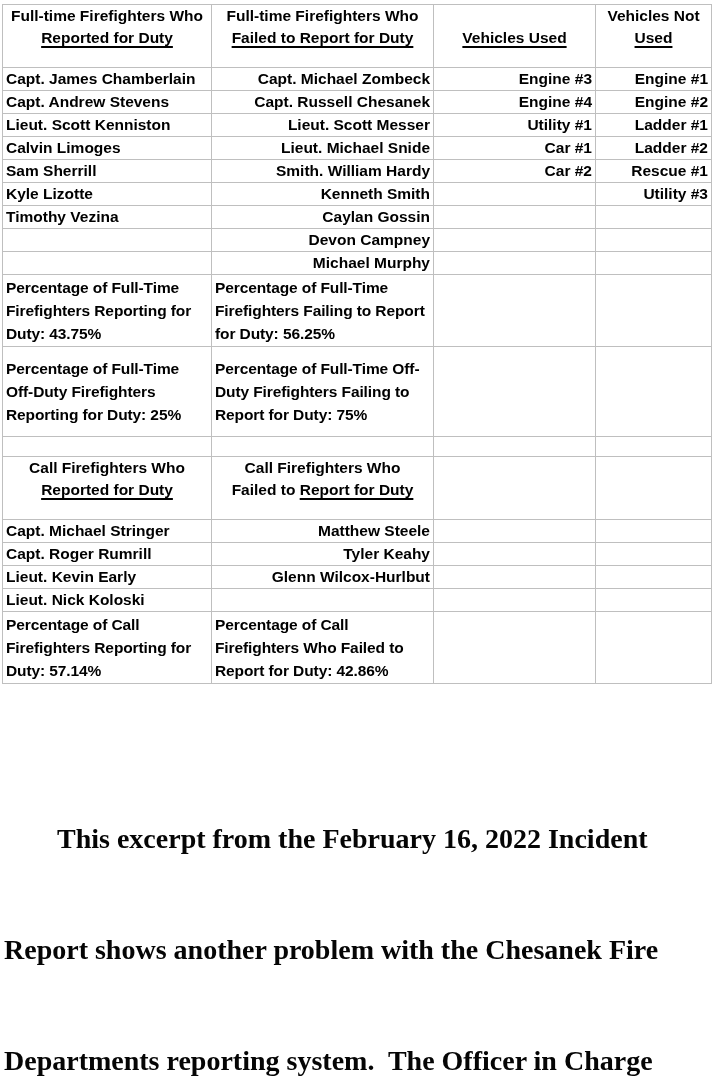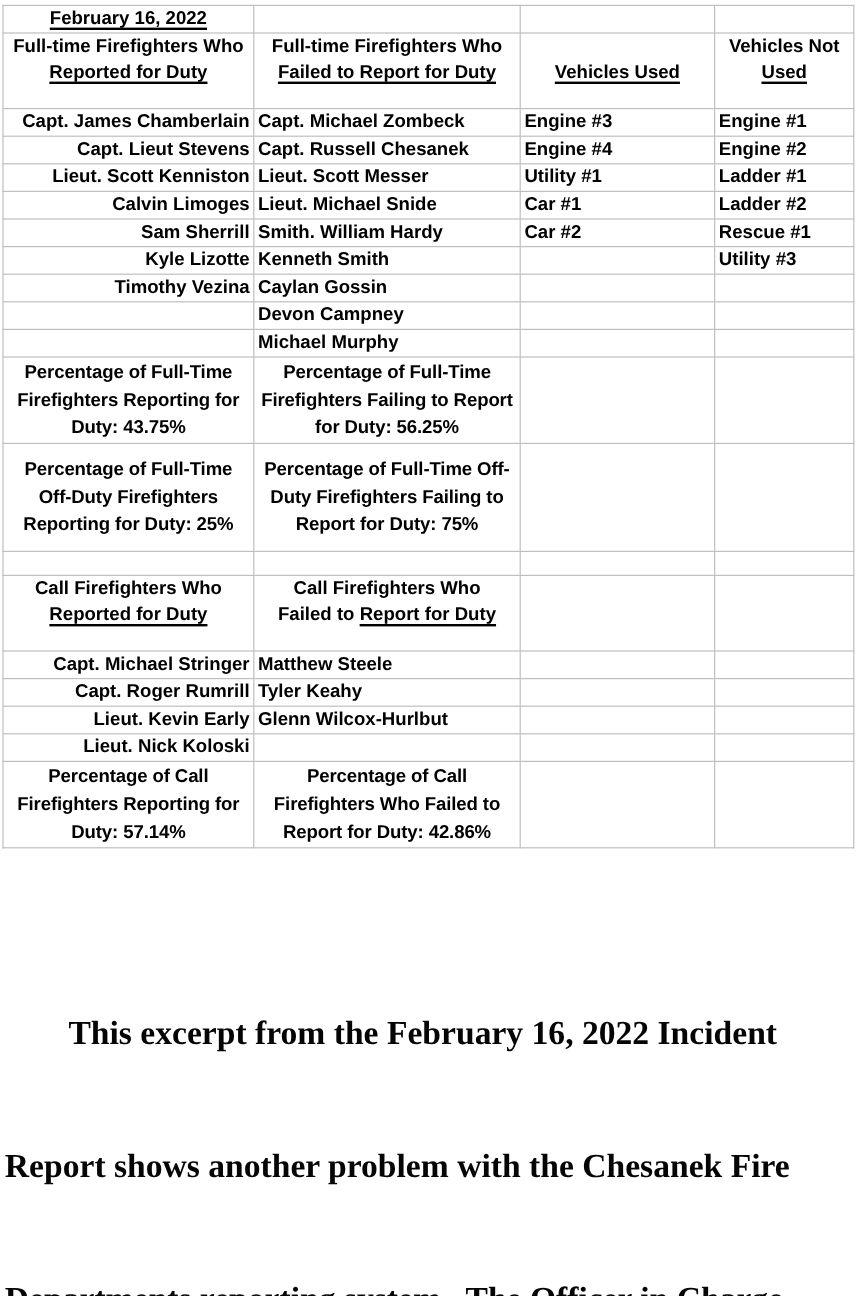--- a/index.html
+++ b/index.html
@@ -31,33 +31,33 @@
   .col-failed       { width: 222px; }
   .col-veh-used     { width: 162px; }
   .col-veh-not-used { width: 116px; }
 
   tr.r-date td    { height: 22px; }
   .cell-date      { text-align: center; }
   tr.r-single td  { height: 22px; }
   tr.r-header td  { height: 45px; vertical-align: bottom; text-align: center; padding-bottom: 18px; }
   tr.r-spacer td  { height: 20px; }
 
-  td.align-left   { text-align: right; }
-  td.align-center { text-align: left; }
+  td.align-left   { text-align: left; }
+  td.align-center { text-align: right; }
 
   .ul {
     text-decoration: underline;
     text-decoration-thickness: 2px;
     text-underline-offset: 3px;
   }
   .hdr-line { line-height: 22px; white-space: nowrap; }
 
   td.cell-pct {
     white-space: normal;
-    text-align: center;
+    text-align: left;
     line-height: 23px;
     font-size: 15.5px;
     letter-spacing: -0.1px;
     padding: 1px 3px;
   }
   tr.r-pct-3 td { height: 66px; }
   tr.r-pct-4 td { height: 90px; }
   tr.r-pct-call td { height: 67px; }
 
   
@@ -77,28 +77,20 @@
 
 <table class="duty-table">
   <colgroup>
     <col class="col-reported">
       <col class="col-failed">
       <col class="col-veh-used">
       <col class="col-veh-not-used">
   </colgroup>
 
   <tbody>
-      <tr class="r-date">
-    <td class="cell-date">
-      <span class="ul">February 16, 2022</span>
-    </td>
-    <td></td>
-    <td></td>
-    <td></td>
-  </tr>
 
   <tr class="r-header">
     <td>
       <div class="hdr-line">Full-time Firefighters Who</div>
       <div class="hdr-line ul">Reported for Duty</div>
     </td>
     <td>
       <div class="hdr-line">Full-time Firefighters Who</div>
       <div class="hdr-line ul">Failed to Report for Duty</div>
     </td>
@@ -111,21 +103,21 @@
     </td>
   </tr>
 
   <tr class="r-single">
     <td class="align-left">Capt. James Chamberlain</td>
     <td class="align-center">Capt. Michael Zombeck</td>
     <td class="align-center">Engine #3</td>
     <td class="align-center">Engine #1</td>
   </tr>
   <tr class="r-single">
-    <td class="align-left">Capt. Lieut Stevens</td>
+    <td class="align-left">Capt. Andrew Stevens</td>
     <td class="align-center">Capt. Russell Chesanek</td>
     <td class="align-center">Engine #4</td>
     <td class="align-center">Engine #2</td>
   </tr>
   <tr class="r-single">
     <td class="align-left">Lieut. Scott Kenniston</td>
     <td class="align-center">Lieut. Scott Messer</td>
     <td class="align-center">Utility #1</td>
     <td class="align-center">Ladder #1</td>
   </tr>

